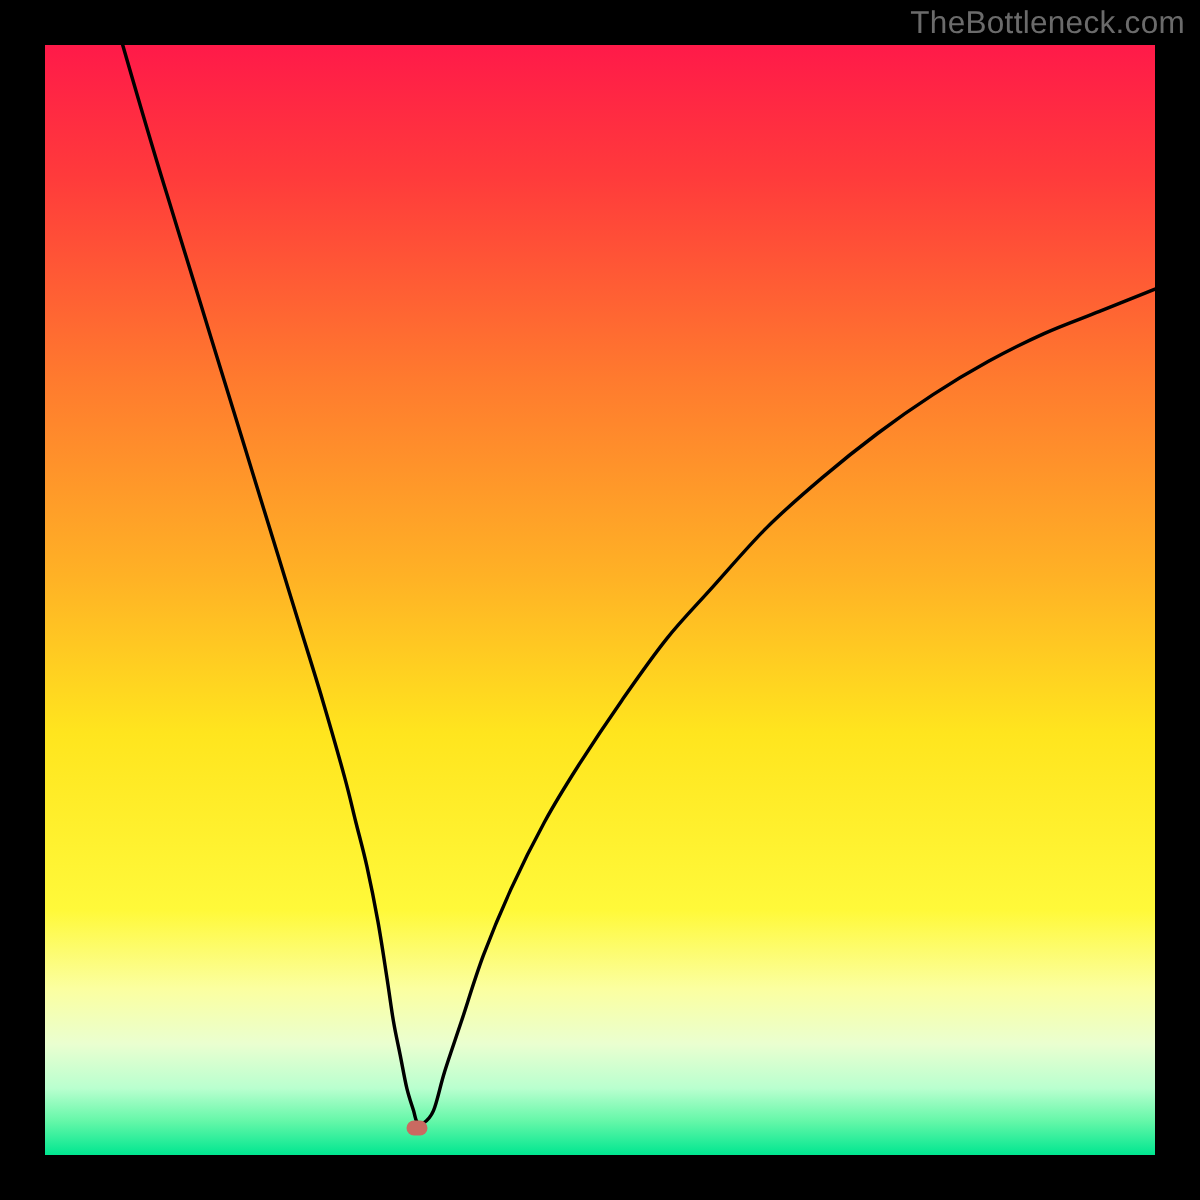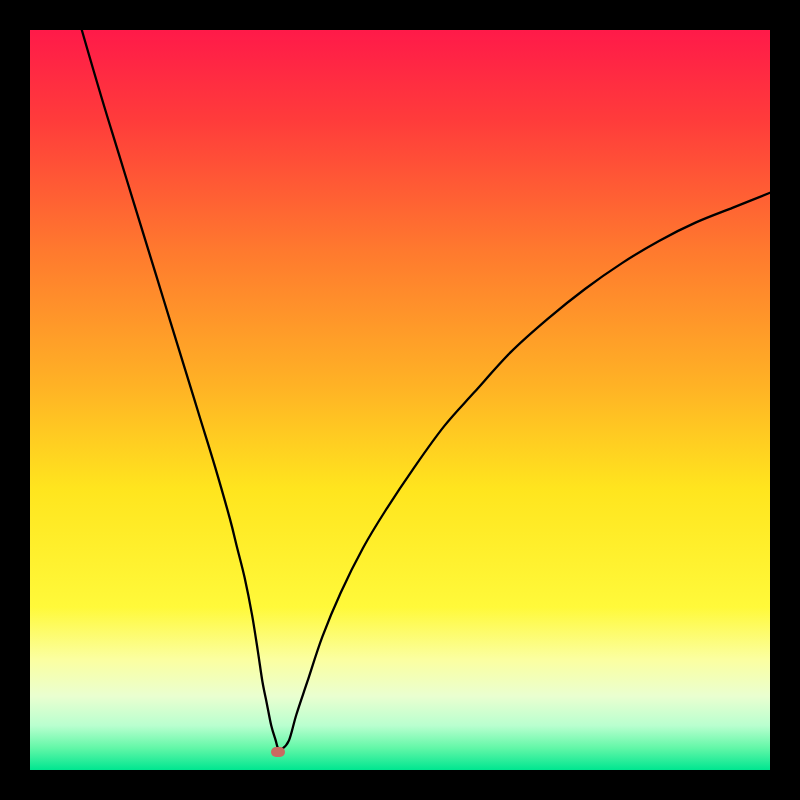--- a/index.html
+++ b/index.html
@@ -50,19 +50,20 @@
     width: 14px;
     height: 10px;
     border-radius: 5px;
     transform: translate(-50%, -50%);
   }
 </style>
 </head>
 <body>
 
 <div class="frame">
+  <div class="watermark">TheBottleneck.com</div>
   <div class="plot" id="plot" style="background: linear-gradient(rgb(255, 26, 73) 0%, rgb(255, 59, 59) 12%, rgb(255, 122, 46) 30%, rgb(255, 178, 37) 48%, rgb(255, 229, 30) 62%, rgb(255, 249, 58) 78%, rgb(251, 255, 160) 85%, rgb(234, 255, 208) 90%, rgb(185, 255, 207) 94%, rgb(99, 247, 168) 97%, rgb(0, 230, 144) 100%);">
     <svg class="curve" viewBox="0 0 740 740" preserveAspectRatio="none">
       <path id="curve-path" fill="none" d="M51.80,0.00 C71.53,68.45 76.47,83.87 81.40,99.90 C86.33,115.93 91.27,131.97 96.20,148.00 C101.13,164.03 106.07,180.07 111.00,196.10 C115.93,212.13 120.87,228.17 125.80,244.20 C130.73,260.23 135.67,276.27 140.60,292.30 C145.53,308.33 150.47,324.37 155.40,340.40 C160.33,356.43 165.27,372.47 170.20,388.50 C175.13,404.53 180.07,419.95 185.00,436.60 C189.93,453.25 196.10,474.83 199.80,488.40 C203.50,501.97 204.73,508.13 207.20,518.00 C209.67,527.87 212.13,536.50 214.60,547.60 C217.07,558.70 219.78,572.27 222.00,584.60 C224.22,596.93 226.19,610.50 227.92,621.60 C229.65,632.70 230.88,642.57 232.36,651.20 C233.84,659.83 235.32,666.00 236.80,673.40 C238.28,680.80 239.76,689.43 241.24,695.60 C242.72,701.77 244.57,706.70 245.68,710.40 C246.79,714.10 246.91,716.32 247.90,717.80 C248.89,719.28 249.75,720.51 251.60,719.28 C253.45,718.05 256.53,716.20 259.00,710.40 C261.47,704.60 263.32,694.37 266.40,684.50 C269.48,674.63 273.18,664.15 277.50,651.20 C281.82,638.25 286.75,621.60 292.30,606.80 C297.85,592.00 304.02,577.20 310.80,562.40 C317.58,547.60 325.60,531.57 333.00,518.00 C340.40,504.43 346.57,494.57 355.20,481.00 C363.83,467.43 374.93,450.78 384.80,436.60 C394.67,422.42 404.53,408.23 414.40,395.90 C424.27,383.57 432.90,374.93 444.00,362.60 C455.10,350.27 468.67,334.23 481.00,321.90 C493.33,309.57 505.67,299.08 518.00,288.60 C530.33,278.12 542.67,268.25 555.00,259.00 C567.33,249.75 579.67,241.12 592.00,233.10 C604.33,225.08 616.67,217.68 629.00,210.90 C641.33,204.12 653.67,197.95 666.00,192.40 C678.33,186.85 690.67,182.53 703.00,177.60 C715.33,172.67 733.83,165.27 740.00,162.80 C746.17,160.33 740.00,162.80 740.00,162.80" stroke="#000000" stroke-width="2.3" stroke-linejoin="round" stroke-linecap="round"></path>
     </svg>
     <div id="marker" class="marker" style="left: 247.9px; top: 721.5px; background: rgb(201, 106, 97);"></div>
   </div>
 </div>
 
 </body></html>

